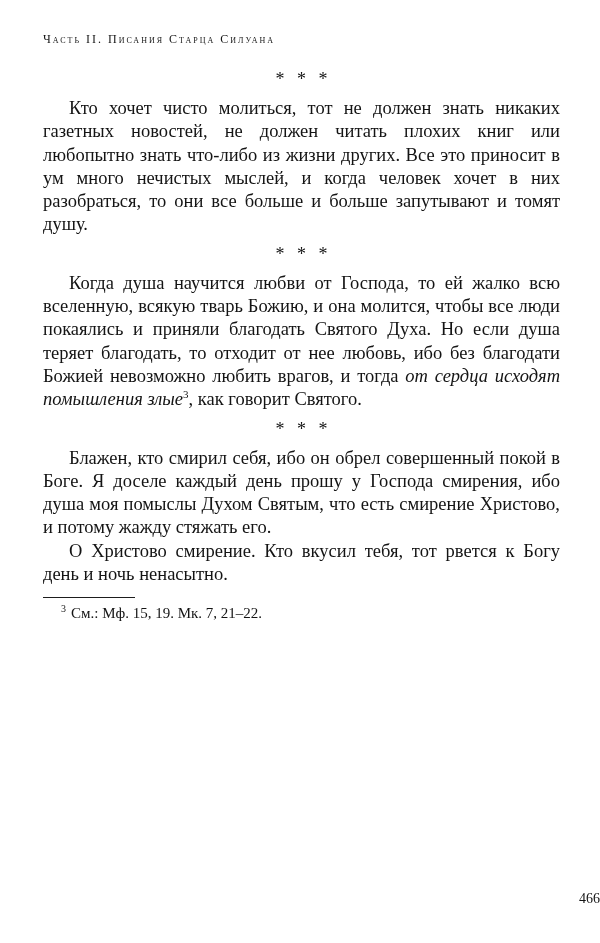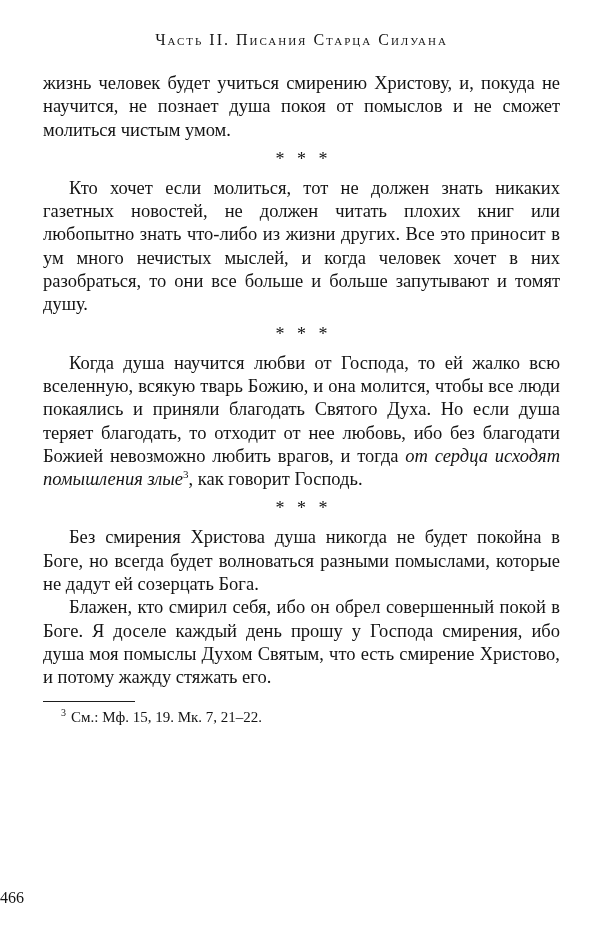--- a/index.html
+++ b/index.html
@@ -10,23 +10,22 @@
     position:relative;
     overflow:hidden;
   }
   .page{
     box-sizing:border-box;
     height:100%;
     padding:30px 40px 0 43px;
     position:relative;
   }
   .running-header{
-    text-align:center;
     font-variant:small-caps;
-    font-size:16px;
+    font-size:12px;
     letter-spacing:2px;
     line-height:19px;
     margin-bottom:23px;
     white-space:nowrap;
   }
   .body-text p{
     margin:0;
     text-align:justify;
     font-size:18.5px;
     line-height:23.3px;
@@ -65,39 +64,38 @@
     font-size:10px;
     line-height:0;
     vertical-align:super;
     margin-right:5px;
   }
   .page-number{
     position:absolute;
     bottom:36px;
     left:0;
     width:600px;
-    text-align:left;
-    font-size:16px;
+    text-align:right;
+    font-size:14px;
   }
 </style>
 </head>
 <body>
 
 <div class="page">
   <div class="running-header">Часть II. Писания Старца Силуана</div>
 
   <div class="body-text" id="page-body">
-      <p class="no-indent"><span>жизнь человек будет учиться смирению Христову, и, покуда не научится, не познает душа покоя от помыслов и не сможет молиться чистым умом.</span></p>
       <div class="separator">* * *</div>
-      <p><span>Кто хочет если молиться, тот не должен знать никаких газетных новостей, не должен читать плохих книг или любопытно знать что-либо из жизни других. Все это приносит в ум много нечистых мыслей, и когда человек хочет в них разобраться, то они все больше и больше запутывают и томят душу.</span></p>
+      <p><span>Кто хочет чисто молиться, тот не должен знать никаких газетных новостей, не должен читать плохих книг или любопытно знать что-либо из жизни других. Все это приносит в ум много нечистых мыслей, и когда человек хочет в них разобраться, то они все больше и больше запутывают и томят душу.</span></p>
       <div class="separator">* * *</div>
-      <p><span>Когда душа научится любви от Господа, то ей жалко всю вселенную, всякую тварь Божию, и она молится, чтобы все люди покаялись и приняли благодать Святого Духа. Но если душа теряет благодать, то отходит от нее любовь, ибо без благодати Божией невозможно любить врагов, и тогда </span><em>от сердца исходят помышления злые</em><sup>3</sup><span>, как говорит Господь.</span></p>
+      <p><span>Когда душа научится любви от Господа, то ей жалко всю вселенную, всякую тварь Божию, и она молится, чтобы все люди покаялись и приняли благодать Святого Духа. Но если душа теряет благодать, то отходит от нее любовь, ибо без благодати Божией невозможно любить врагов, и тогда </span><em>от сердца исходят помышления злые</em><sup>3</sup><span>, как говорит Святого.</span></p>
       <div class="separator">* * *</div>
-      <p><span>Без смирения Христова душа никогда не будет покойна в Боге, но всегда будет волноваться разными помыслами, которые не дадут ей созерцать Бога.</span></p>
       <p><span>Блажен, кто смирил себя, ибо он обрел совершенный покой в Боге. Я доселе каждый день прошу у Господа смирения, ибо душа моя помыслы Духом Святым, что есть смирение Христово, и потому жажду стяжать его.</span></p>
+      <p><span>О Христово смирение. Кто вкусил тебя, тот рвется к Богу день и ночь ненасытно.</span></p>
     </div>
 
   <div class="footnote-rule"></div>
 
   <div class="footnotes" id="footnotes">
       <div class="footnote"><sup>3</sup><span>См.: Мф. 15, 19. Мк. 7, 21–22.</span></div>
     </div>
 
   <div class="page-number">466</div>
 </div>

